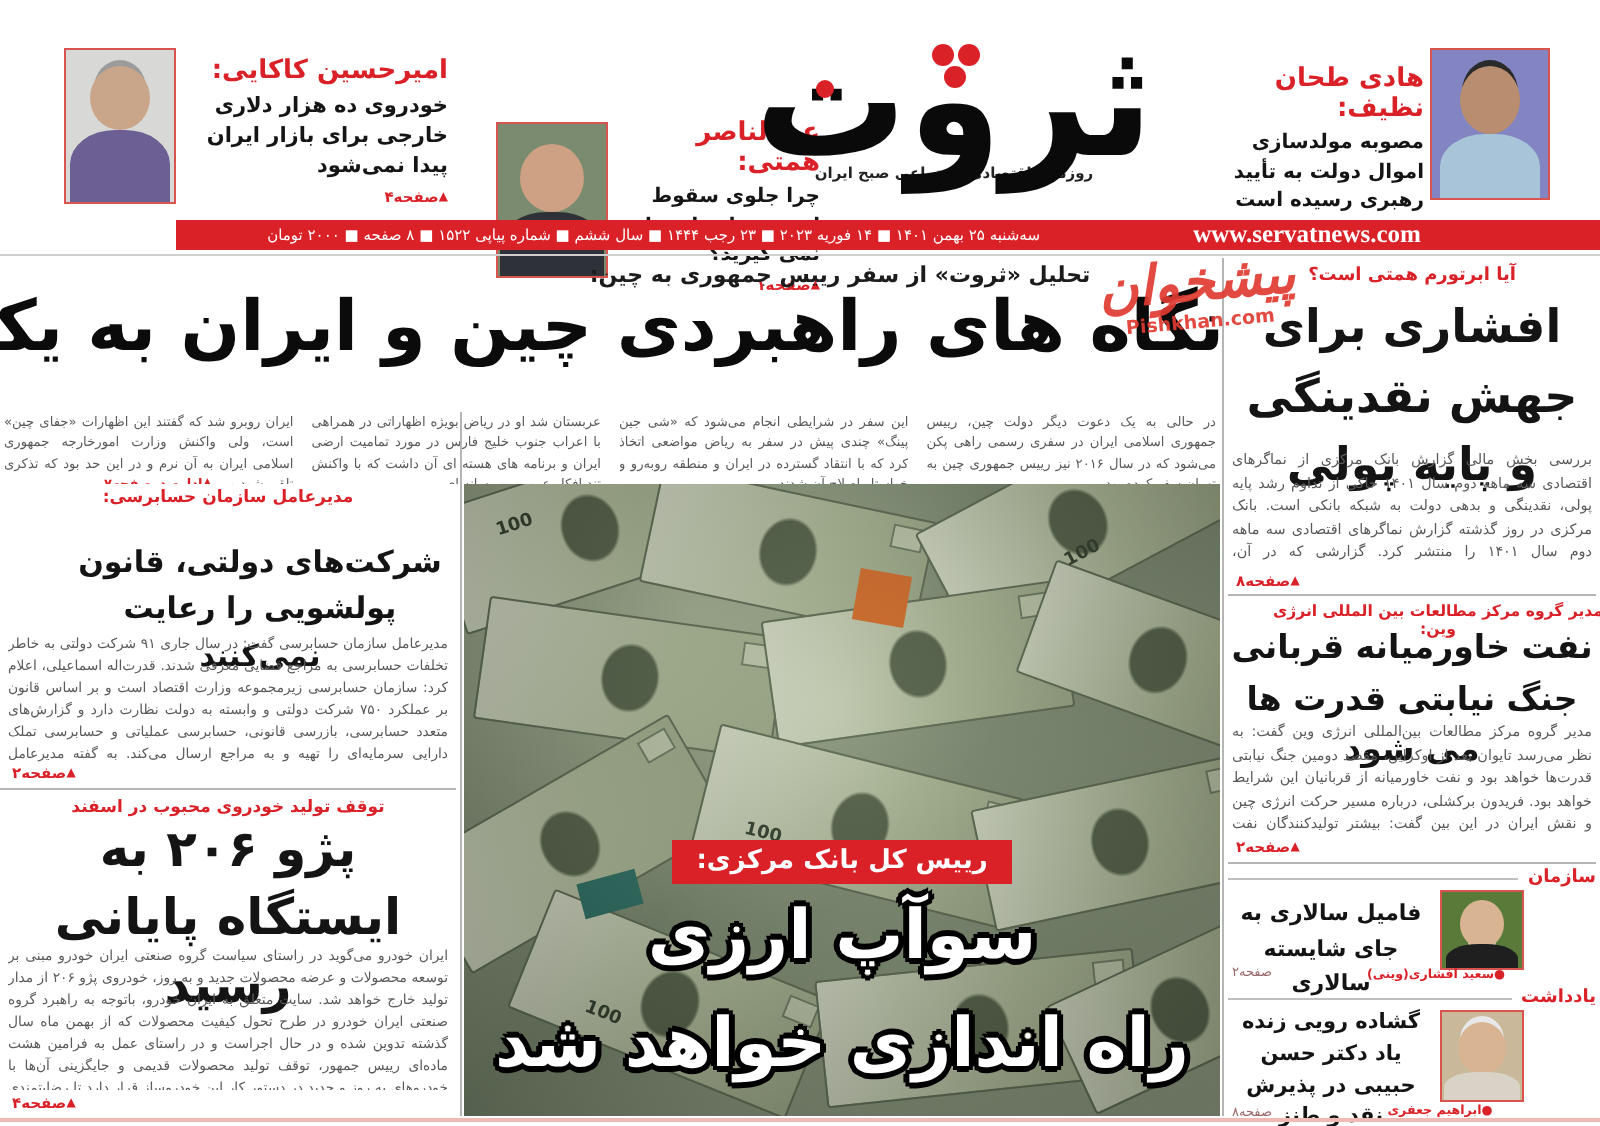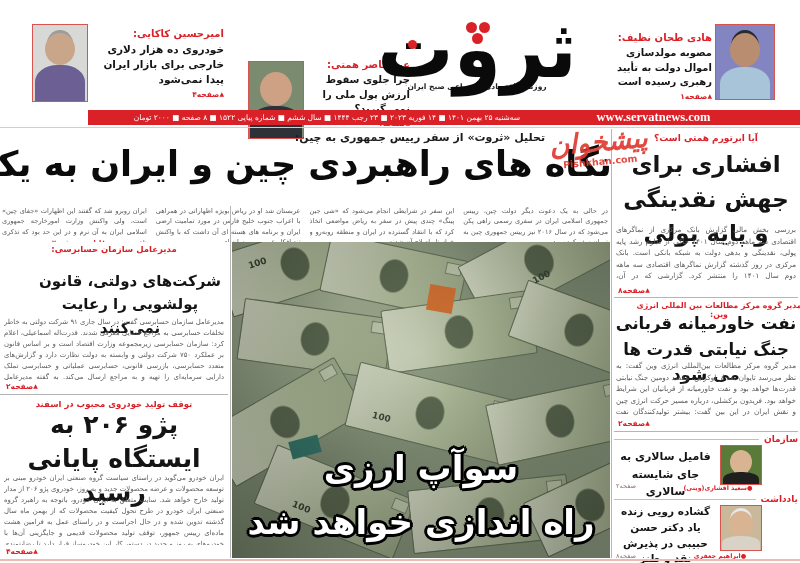--- a/index.html
+++ b/index.html
@@ -12,21 +12,21 @@
   .abs { position:absolute; }
   .rule-v { position:absolute; width:1px; background:#b5b5b5; }
   .rule-h { position:absolute; height:1px; background:#b5b5b5; }
 
   
   .tease { position:absolute; }
   .tease .photo {
     position:absolute; border:1.5px solid #d9544f; overflow:hidden;
   }
   .tease .ptxt { position:absolute; text-align:right; }
-  .tease .plabel { font-size:10px; font-weight:bold; color:#da2128; margin-bottom:3px; }
+  .tease .plabel { font-size:13px; font-weight:bold; color:#da2128; margin-bottom:3px; }
   .tease .phead { font-size:10.5px; font-weight:bold; line-height:1.45; color:#151515; }
   .tag { font-size:7.5px; font-weight:bold; color:#da2128; white-space:nowrap; }
   .tag .tic { font-style:normal; font-size:6px; vertical-align:1px; }
   .head-face { position:relative; width:100%; height:100%; }
   .head-face .hd { position:absolute; left:50%; transform:translateX(-50%); border-radius:50%; }
   .head-face .bd { position:absolute; left:50%; transform:translateX(-50%); border-radius:45% 45% 0 0; }
 
   
   .logo-block { position:absolute; left:348px; top:14px; width:258px; height:96px; text-align:center; }
   .logo-word {
@@ -218,20 +218,23 @@
     <div class="bill" style="left:28px; top:228px; width:150px; height:64px; transform:rotate(22deg);"></div>
     <div class="bill" style="left:178px; top:240px; width:160px; height:64px; transform:rotate(-6deg);"></div>
     <div class="bill" style="left:298px; top:233px; width:120px; height:60px; transform:rotate(-25deg);"></div>
     <div class="patch" style="left:196px; top:44px; width:26px; height:26px; background:#cf6b2a; transform:rotate(10deg);"></div>
     <div class="patch" style="left:58px; top:196px; width:30px; height:18px; background:#2f6f63; transform:rotate(-15deg);"></div>
     <span class="bnum" style="left:16px; top:16px; transform:rotate(-18deg);">100</span>
     <span class="bnum" style="left:300px; top:30px; transform:rotate(-28deg);">100</span>
     <span class="bnum" style="left:140px; top:170px; transform:rotate(14deg);">100</span>
     <span class="bnum" style="left:60px; top:260px; transform:rotate(22deg);">100</span>
     <div class="photo-shade"></div>
+    <div class="img-label">
+      <span>رییس کل بانک مرکزی:</span>
+    </div>
     <div class="ov1">سوآپ ارزی</div>
     <div class="ov2">راه اندازی خواهد شد</div>
   </div>
 
   <div class="kicker-c" style="left:614px; top:133px; width:184px; font-size:9px;">آیا ابرتورم همتی است؟</div>
   <div class="head-c" style="left:614px; top:147px; width:184px; font-size:23px; line-height:1.5;">افشاری برای جهش نقدینگی و پایه پولی</div>
   <div class="body-s" style="left:616px; top:224px; width:180px; height:60px; font-size:7.2px;">بررسی بخش مالی گزارش بانک مرکزی از نماگرهای اقتصادی سه ماهه دوم سال ۱۴۰۱ حاکی از تداوم رشد پایه پولی، نقدینگی و بدهی دولت به شبکه بانکی است. بانک مرکزی در روز گذشته گزارش نماگرهای اقتصادی سه ماهه دوم سال ۱۴۰۱ را منتشر کرد. گزارشی که در آن، شاخص‌های عمده اقتصادی به سه بخش واقعی، خارجی و مالی تفکیک شده‌اند. قسمتی از بخش مالی این گزارش، مربوط به آمار متغیرهای پولی و اعتباری است که در ادامه به بررسی آن می‌پردازیم.</div>
   <div class="tag abs" style="left:618px; top:286px;"><i class="tic">▲</i><span>صفحه۸</span></div>
   <div class="rule-h" style="left:614px; top:297px; width:184px;"></div>
 

